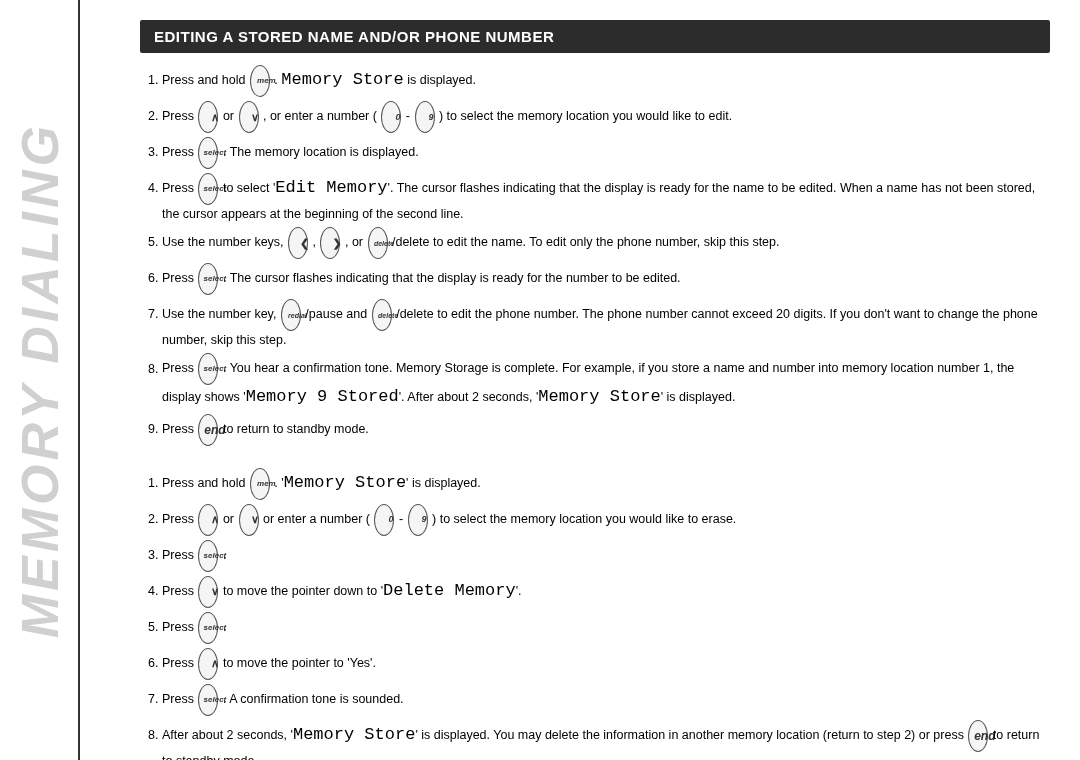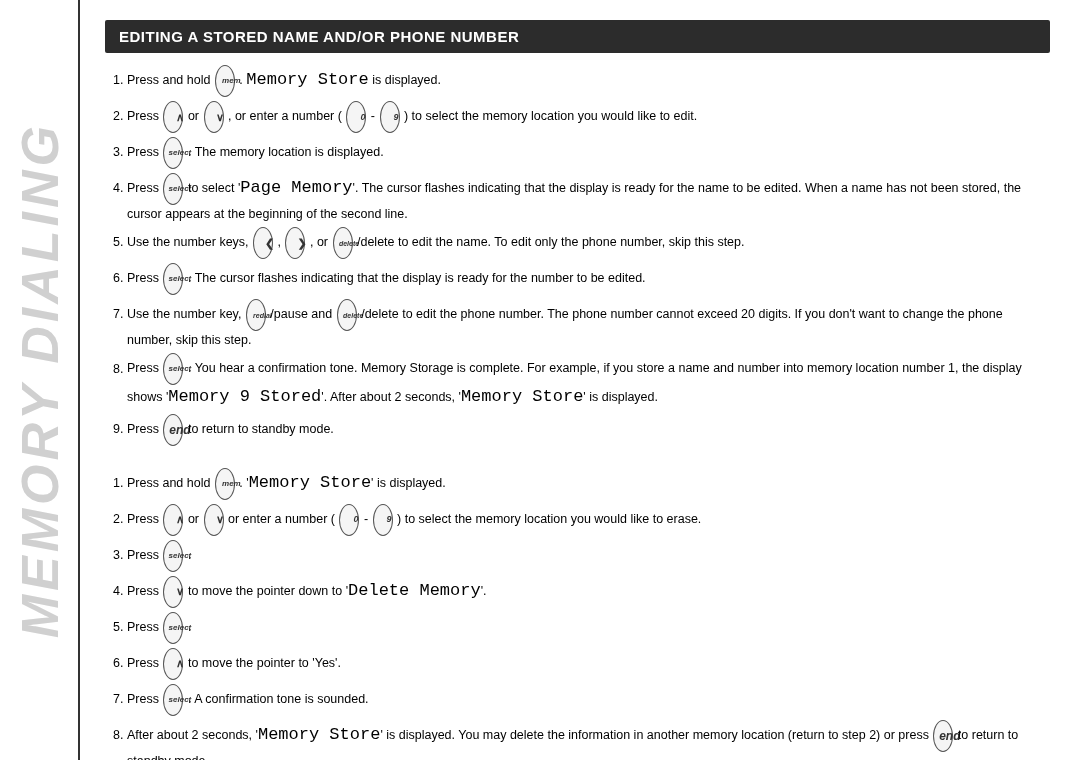--- a/index.html
+++ b/index.html
@@ -45,20 +45,21 @@
       bottom: 0;
       width: 2px;
       background: #333;
     }
     .main-content {
       flex: 1;
       padding: 20px 30px 20px 25px;
       display: flex;
       flex-direction: column;
       gap: 0;
+      margin-left: 35px;
     }
     .section-header {
       background: #2c2c2c;
       color: #fff;
       font-size: 15px;
       font-weight: 900;
       padding: 8px 14px;
       margin-bottom: 12px;
       letter-spacing: 0.5px;
       border-radius: 2px;
@@ -153,21 +154,21 @@
           Press <span class="btn-icon btn-up">∧</span> or <span class="btn-icon btn-down">∨</span> , or enter a number ( <span class="btn-icon">
               <em>0</em>
             </span> - <span class="btn-icon">
               <em>9</em>
             </span> ) to select the memory location you would like to edit.
         </li>
         <li>
           Press <span class="btn-icon btn-select">select</span> . The memory location is displayed.
         </li>
         <li>
-          Press <span class="btn-icon btn-select">select</span> to select '<span class="mono">Page Memory</span>'. The cursor flashes indicating that the display is ready for the name to be edited. When a name has not been stored, the cursor appears at the beginning of the second line.
+          Press <span class="btn-icon btn-select">select</span> to select '<span class="mono">Edit Memory</span>'. The cursor flashes indicating that the display is ready for the name to be edited. When a name has not been stored, the cursor appears at the beginning of the second line.
         </li>
         <li>
           Use the number keys, <span class="btn-icon" style="font-size:11px;">❮</span> , <span class="btn-icon" style="font-size:11px;">❯</span> , or <span class="btn-icon btn-delete">delete</span> /delete to edit the name. To edit only the phone number, skip this step.
         </li>
         <li>
           Press <span class="btn-icon btn-select">select</span> . The cursor flashes indicating that the display is ready for the number to be edited.
         </li>
         <li>
           Use the number key, <span class="btn-icon btn-radial">redial</span> /pause and <span class="btn-icon btn-delete">delete</span> /delete to edit the phone number. The phone number cannot exceed 20 digits. If you don't want to change the phone number, skip this step.
         </li>

